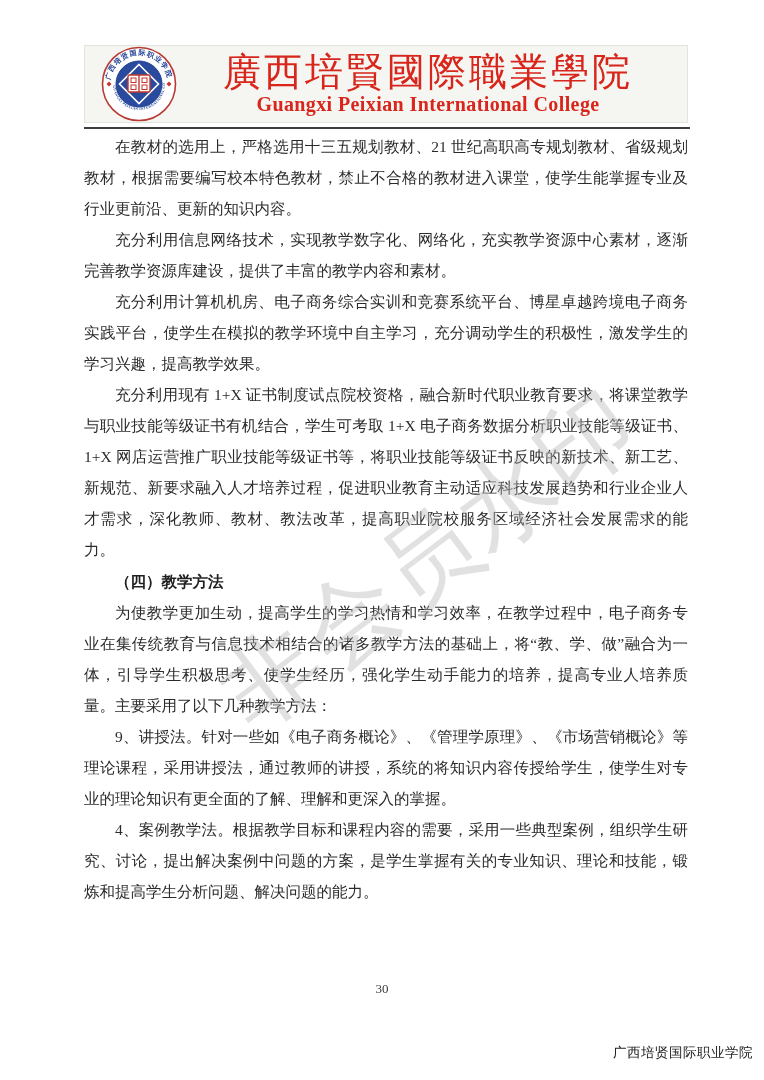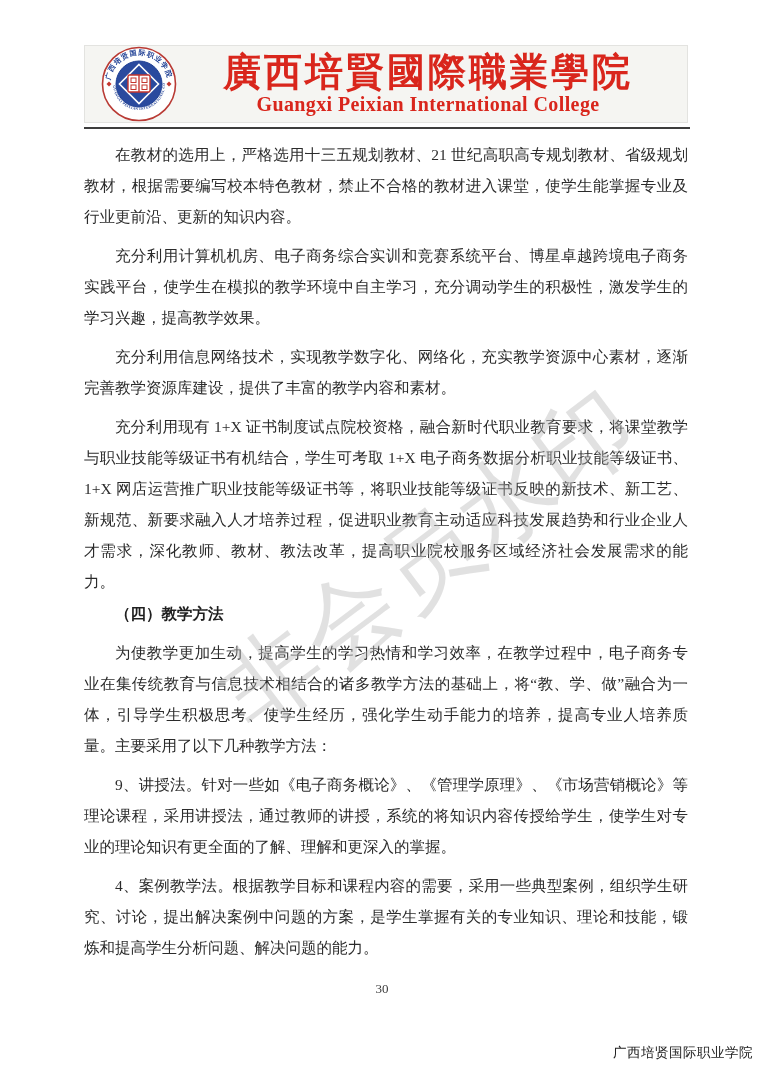--- a/index.html
+++ b/index.html
@@ -28,21 +28,21 @@
   .title-block {
     flex: 1 1 auto;
     display: flex;
     flex-direction: column;
     align-items: center;
     justify-content: center;
     line-height: 1.05;
   }
   .title-zh {
     color: #d9261c;
-    font-weight: bold;
+    font-weight: normal;
     font-size: 38px;
     letter-spacing: 3px;
     font-family: "Liberation Serif", "DejaVu Serif", serif;
     white-space: nowrap;
     transform: scaleY(1.02);
   }
   .title-en {
     color: #d9261c;
     font-weight: bold;
     font-size: 20px;
@@ -60,21 +60,21 @@
   
   .content {
     position: absolute;
     left: 84px; top: 131px;
     width: 604px;
     font-size: 15.5px;
     line-height: 31px;
     text-align: justify;
     color: #2b2b2b;
   }
-  .content .para { text-indent: 2em; margin-top: 8px; }
+  .content .para { text-indent: 2em; }
   .content .heading {
     text-indent: 2em;
     font-weight: bold;
     margin-top: 1px;
     color: #1f1f1f;
   }
   
   .watermark {
     position: absolute;
     left: 150px; top: 495px;
@@ -146,22 +146,22 @@
     </svg>
     <div class="title-block">
       <div class="title-zh">廣西培賢國際職業學院</div>
       <div class="title-en">Guangxi Peixian International College</div>
     </div>
   </div>
   <div class="header-rule"></div>
 
   <div class="content">
     <div class="para">在教材的选用上，严格选用十三五规划教材、21 世纪高职高专规划教材、省级规划教材，根据需要编写校本特色教材，禁止不合格的教材进入课堂，使学生能掌握专业及行业更前沿、更新的知识内容。</div>
+    <div class="para">充分利用信息网络技术，实现教学数字化、网络化，充实教学资源中心素材，逐渐完善教学资源库建设，提供了丰富的教学内容和素材。</div>
     <div class="para">充分利用计算机机房、电子商务综合实训和竞赛系统平台、博星卓越跨境电子商务实践平台，使学生在模拟的教学环境中自主学习，充分调动学生的积极性，激发学生的学习兴趣，提高教学效果。</div>
-    <div class="para">充分利用信息网络技术，实现教学数字化、网络化，充实教学资源中心素材，逐渐完善教学资源库建设，提供了丰富的教学内容和素材。</div>
     <div class="para">充分利用现有 1+X 证书制度试点院校资格，融合新时代职业教育要求，将课堂教学与职业技能等级证书有机结合，学生可考取 1+X 电子商务数据分析职业技能等级证书、1+X 网店运营推广职业技能等级证书等，将职业技能等级证书反映的新技术、新工艺、新规范、新要求融入人才培养过程，促进职业教育主动适应科技发展趋势和行业企业人才需求，深化教师、教材、教法改革，提高职业院校服务区域经济社会发展需求的能力。</div>
     <div class="heading">（四）教学方法</div>
     <div class="para">为使教学更加生动，提高学生的学习热情和学习效率，在教学过程中，电子商务专业在集传统教育与信息技术相结合的诸多教学方法的基础上，将“教、学、做”融合为一体，引导学生积极思考、使学生经历，强化学生动手能力的培养，提高专业人培养质量。主要采用了以下几种教学方法：</div>
     <div class="para">9、讲授法。针对一些如《电子商务概论》、《管理学原理》、《市场营销概论》等理论课程，采用讲授法，通过教师的讲授，系统的将知识内容传授给学生，使学生对专业的理论知识有更全面的了解、理解和更深入的掌握。</div>
     <div class="para">4、案例教学法。根据教学目标和课程内容的需要，采用一些典型案例，组织学生研究、讨论，提出解决案例中问题的方案，是学生掌握有关的专业知识、理论和技能，锻炼和提高学生分析问题、解决问题的能力。</div>
   </div>
 
   <div class="watermark">非会员水印</div>
 
   <div class="page-number">30</div>

